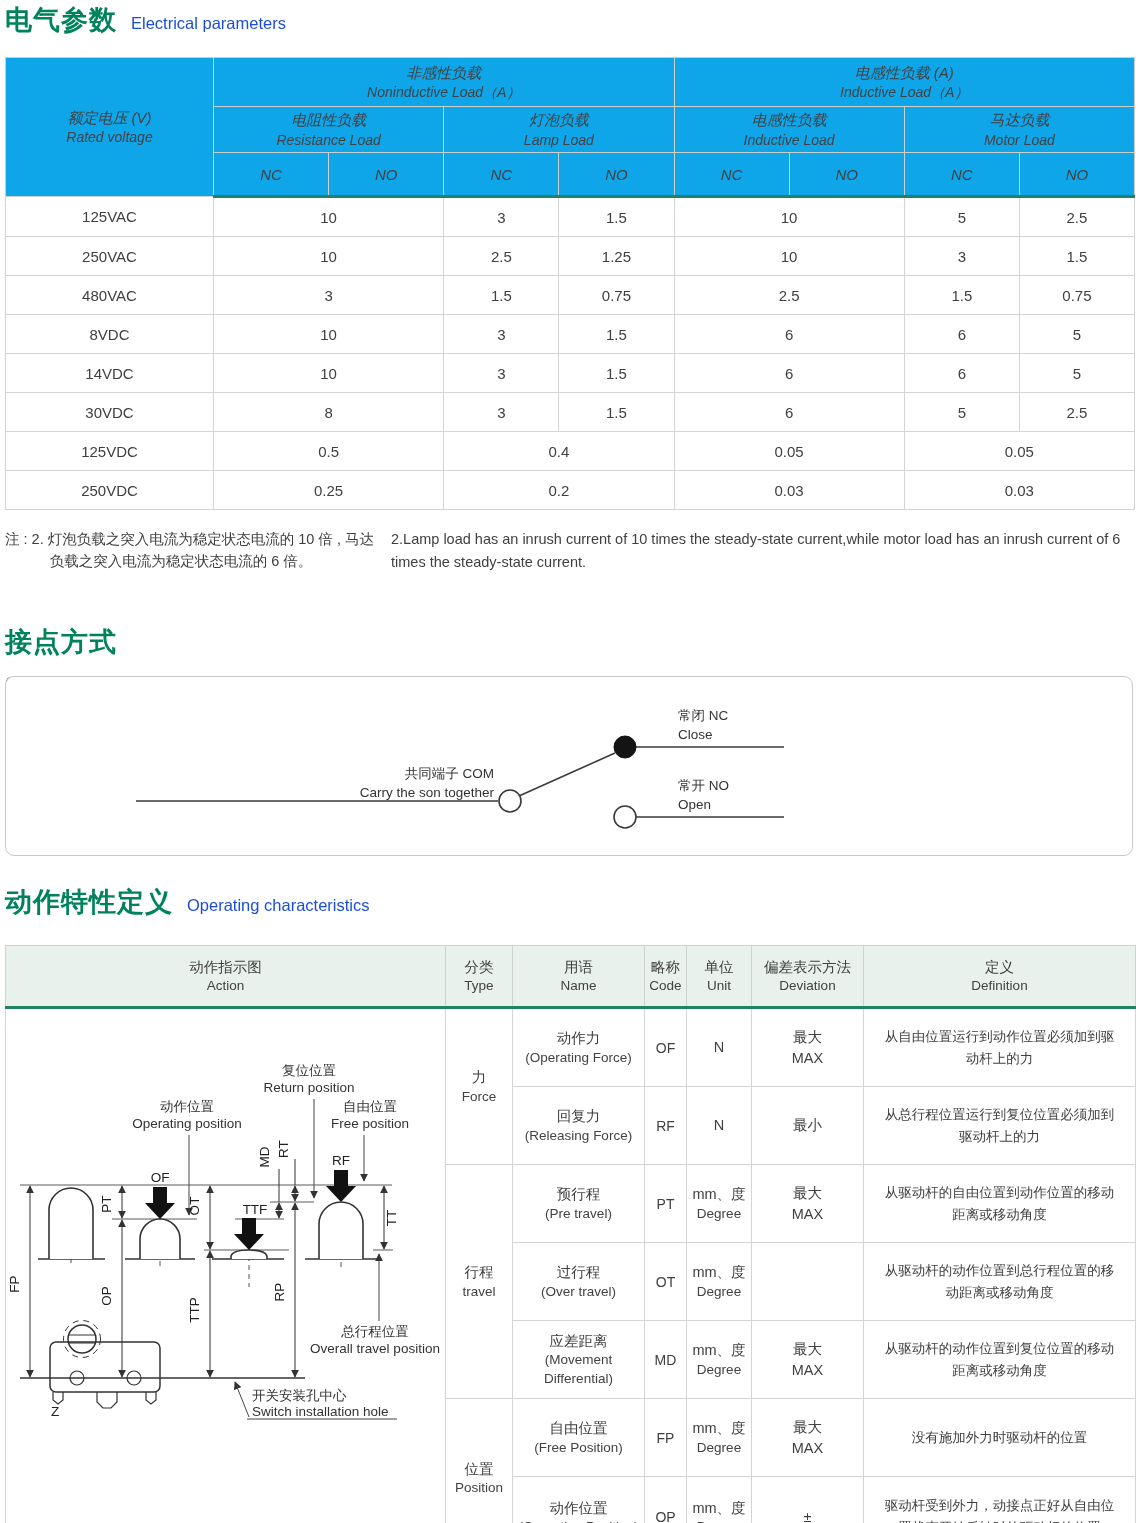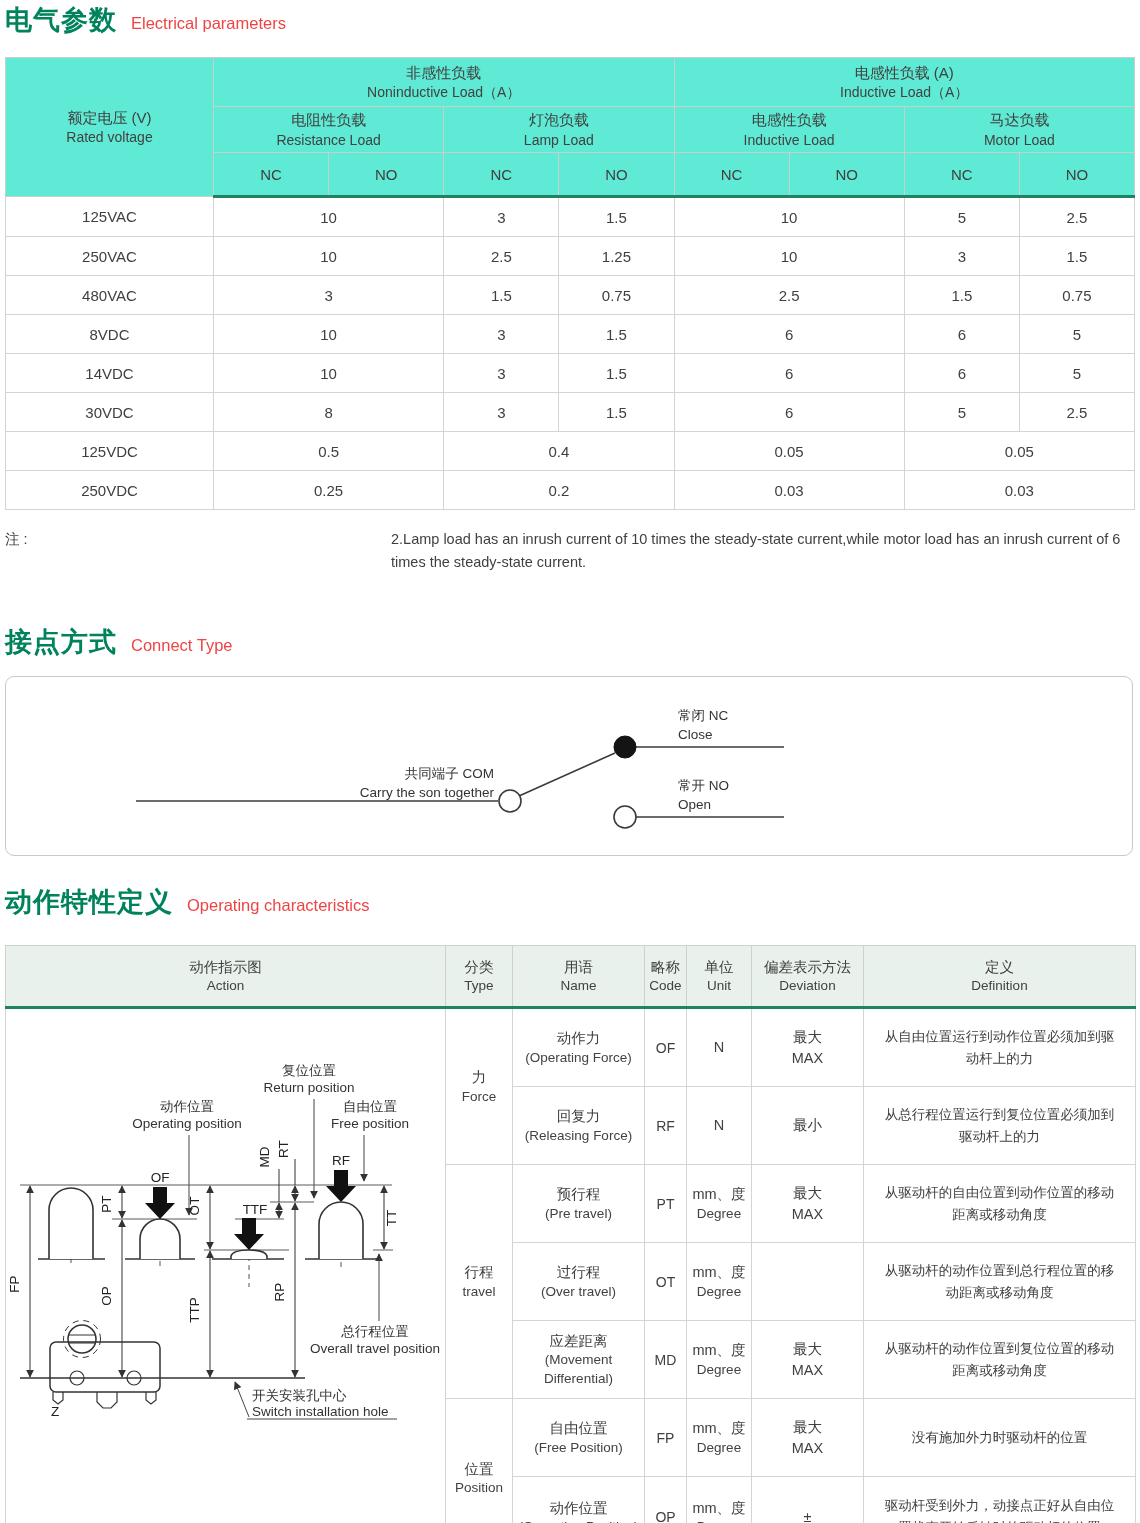--- a/index.html
+++ b/index.html
@@ -1,26 +1,26 @@
 <!DOCTYPE html>
 <html><head>
 <meta charset="utf-8">
 <style>
   html,body{margin:0;padding:0;background:#fff;}
   .page{position:relative;width:1140px;height:1523px;background:#ffffff;
         font-family:"Liberation Sans","DejaVu Sans",sans-serif;color:#404040;overflow:hidden;padding-left:44px;}
   
   .stitle{position:absolute;left:5px;display:flex;align-items:baseline;gap:14px;white-space:nowrap;}
   .stitle .zh{font-size:27px;font-weight:bold;color:#00835c;letter-spacing:1px;}
-  .stitle .en{font-size:16.5px;color:#ef4444;}
+  .stitle .en{font-size:16.5px;color:#1d4ed8;}
   
   .t1{position:absolute;top:57px;left:5px;width:1130px;border-collapse:collapse;table-layout:fixed;
       font-size:15px;color:#404040;}
   .t1 th,.t1 td{border:1px solid #c9cfca;text-align:center;font-weight:normal;padding:0;}
-  .t1 thead th{background:#5eead4;}
+  .t1 thead th{background:#0ea5e9;font-style:italic;}
   .t1 tr.h1 th{height:48px;}
   .t1 tr.h2 th{height:45px;}
   .t1 tr.h3 th{height:42px;border-bottom:3px solid #1f8263;}
   .t1 .zh-line{font-size:15px;line-height:1.35;}
   .t1 .en-line{font-size:14px;line-height:1.3;color:#424242;}
   .t1 tbody td{height:38px;border-color:#d4d4d4;background:#fff;}
   
   .notes{position:absolute;top:528px;left:5px;width:1130px;display:flex;font-size:14.5px;color:#3f3f3f;}
   .notes-zh{width:374px;line-height:1.55;display:flex;}
   .notes-zh .prefix{white-space:nowrap;margin-right:4px;}
@@ -179,28 +179,29 @@
         <td colspan="2">0.03</td>
         <td colspan="2">0.03</td>
       </tr>
     </tbody>
   </table>
 
   <div class="notes">
     <div class="notes-zh">
       <span class="prefix">注 :</span>
       <div>
+        <div class="item">2. 灯泡负载之突入电流为稳定状态电流的 10 倍 , 马达负载之突入电流为稳定状态电流的 6 倍。</div>
       </div>
     </div>
     <div class="notes-en">
       <div>2.Lamp load has an inrush current of 10 times the steady-state current,while motor load has an inrush current of 6 times the steady-state current.</div>
     </div>
   </div>
 
-  <div class="stitle" style="top:624px;">
+  <div class="stitle" style="top:624px;flex-direction:column;">
     <span class="zh">接点方式</span>
     <span class="en">Connect Type</span>
   </div>
 
   <div class="panel">
     <svg width="1126" height="178" viewBox="0 0 1126 178">
       <g stroke="#3a3a3a" stroke-width="1.6" fill="none">
         <line x1="130" y1="124" x2="492" y2="124"></line>
         <line x1="513" y1="119" x2="609" y2="76"></line>
         <line x1="630" y1="70" x2="778" y2="70"></line>

